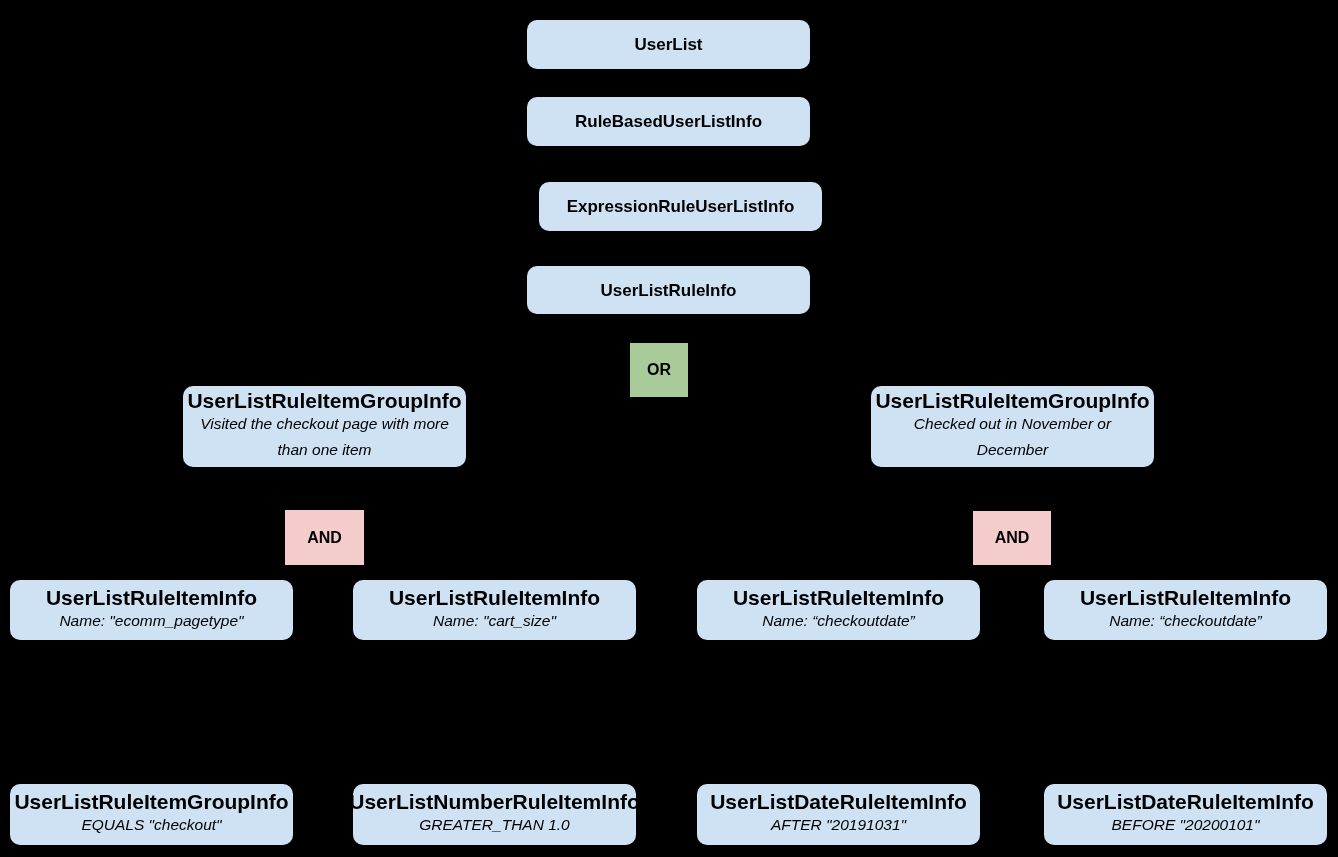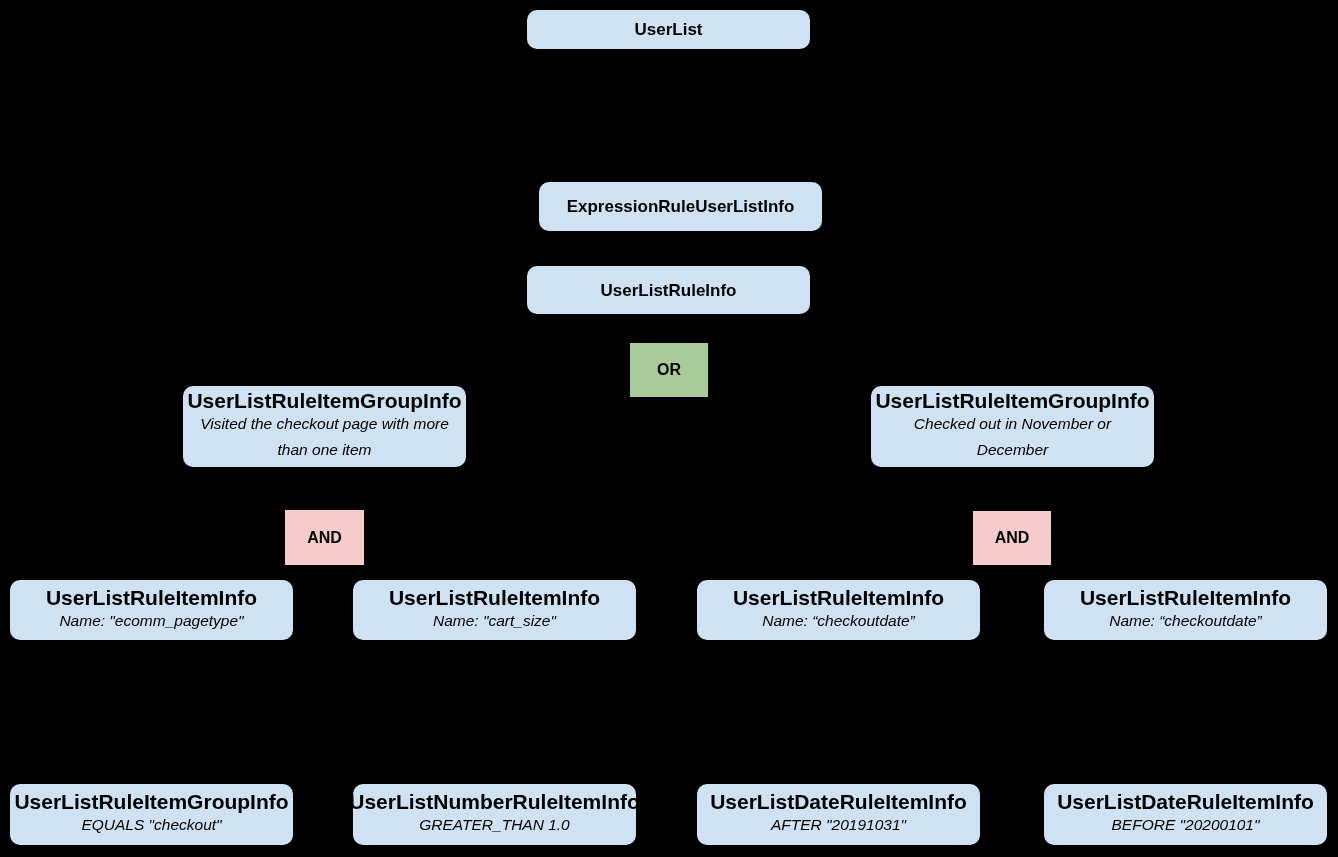--- a/index.html
+++ b/index.html
@@ -48,27 +48,27 @@
     align-items: center;
     justify-content: center;
     font-weight: bold;
     font-size: 16px;
     text-align: center;
   }
   .op-or  { background: #a9cb99; }
   .op-and { background: #f4cccc; }
 
   
-  #chain-0 { left: 527px; top: 10px;  width: 283px; height: 39px; }
+  #chain-0 { left: 527px; top: 20px;  width: 283px; height: 49px; }
   #chain-1 { left: 527px; top: 97px;  width: 283px; height: 49px; }
   #chain-2 { left: 527px; top: 182px; width: 283px; height: 49px; margin-left: 12px; }
   #chain-3 { left: 527px; top: 266px; width: 283px; height: 48px; }
 
   
-  #or-box  { left: 630px; top: 343px; width: 78px; height: 54px; }
+  #or-box  { left: 630px; top: 343px; width: 58px; height: 54px; }
   #and-0   { left: 285px; top: 510px; width: 79px; height: 55px; }
   #and-1   { left: 973px; top: 511px; width: 78px; height: 54px; }
 
   
   #group-0 { left: 183px; top: 386px; width: 283px; height: 81px; }
   #group-1 { left: 871px; top: 386px; width: 283px; height: 81px; }
 
   
   #item-0 { left: 10px;   top: 580px; width: 283px; height: 60px; }
   #item-1 { left: 353px;  top: 580px; width: 283px; height: 60px; }
@@ -95,20 +95,23 @@
     clip-path: polygon(30% 0, 100% 10%, 85% 55%, 40% 55%, 10% 100%, 0 70%);
   }
 </style>
 </head>
 <body>
 
 <div class="canvas">
 
   <div class="node chain-node" id="chain-0">
     <span class="title">UserList</span>
+  </div>
+  <div class="node chain-node" id="chain-1">
+    <span class="title">RuleBasedUserListInfo</span>
   </div>
   <div class="node chain-node" id="chain-2">
     <span class="title">ExpressionRuleUserListInfo</span>
   </div>
   <div class="node chain-node" id="chain-3">
     <span class="title">UserListRuleInfo</span>
   </div>
 
   <div class="op op-or" id="or-box">
     <span>OR</span>

